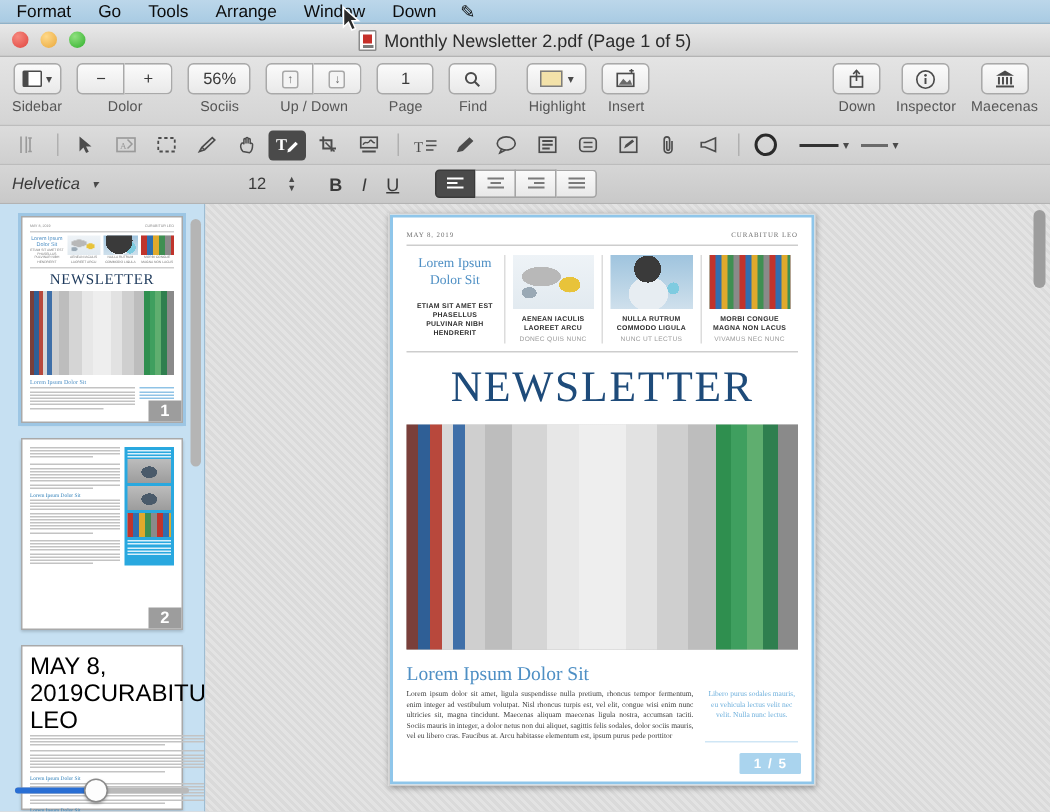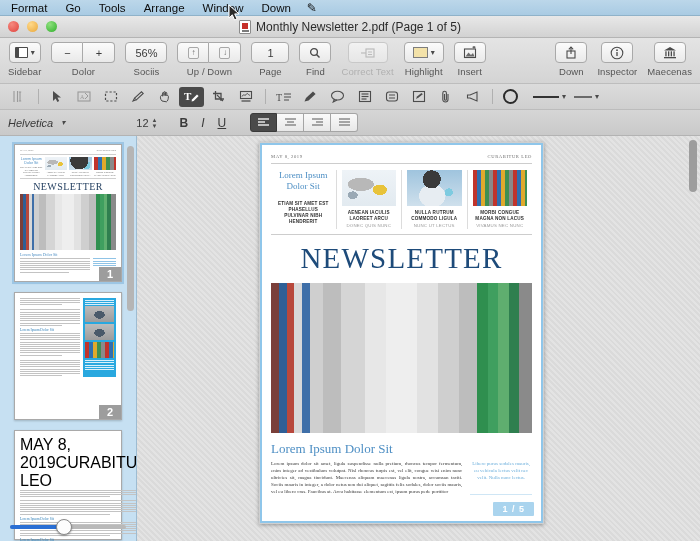--- a/index.html
+++ b/index.html
@@ -107,21 +107,21 @@
   .linepick .ln.thin { width: 18px; height: 2px; background: #6a6a6a; }
 
   
   .fontbar {
     height: 26px; width: 100%;
     background: linear-gradient(#d6d6d6, #c9c9c9);
     border-bottom: 1px solid #b3b3b3;
     display: flex; align-items: center; padding: 0 8px; font-size: 11px; color: #3a3a3a;
   }
   .fontname { display: flex; align-items: center; gap: 5px; font-style: italic; }
-  .fsize { display: flex; align-items: center; gap: 3px; margin-left: 71px; }
+  .fsize { display: flex; align-items: center; gap: 14px; margin-left: 100px; }
   .stepper { display: flex; flex-direction: column; font-size: 6px; line-height: 6px; color: #4a4a4a; }
   .styles { display: flex; align-items: center; gap: 13px; margin-left: 22px; font-size: 12px; }
   .styles .b { font-weight: bold; }
   .styles .i { font-style: italic; }
   .styles .u { text-decoration: underline; }
   .aligns { display: flex; margin-left: 24px; }
   .abtn { width: 27px; height: 19px; border: 1px solid #a5a5a5; background: linear-gradient(#fafafa,#e8e8e8);
           display: flex; align-items: center; justify-content: center; }
   .abtn + .abtn { border-left: none; }
   .aligns .abtn:first-child { border-radius: 3px 0 0 3px; background: #4a4a4a; border-color: #3a3a3a; }
@@ -352,33 +352,20 @@
               <circle cx="5" cy="5" r="3.4" fill="none" stroke="#4a4a4a" stroke-width="1.3"></circle>
               <line x1="7.5" y1="7.5" x2="10.5" y2="10.5" stroke="#4a4a4a" stroke-width="1.4"></line>
             </svg>
           </div>
         </div>
         <div class="tlabel">Find</div>
       </div>
 
       <div class="tsep"></div>
 
-      <div class="tgroup disabled">
-        <div class="tbtns">
-          <div class="tbtn" style="min-width:40px">
-            <svg width="16" height="12" viewBox="0 0 16 12">
-              <line x1="1" y1="6" x2="6" y2="6" stroke="#bcbcbc" stroke-width="1.2"></line>
-              <rect x="6" y="2" width="8" height="8" fill="none" stroke="#bcbcbc" stroke-width="1.2"></rect>
-              <line x1="8" y1="5" x2="12" y2="5" stroke="#bcbcbc" stroke-width="1"></line>
-              <line x1="8" y1="7.5" x2="12" y2="7.5" stroke="#bcbcbc" stroke-width="1"></line>
-            </svg>
-          </div>
-        </div>
-        <div class="tlabel">Correct Text</div>
-      </div>
 
       <div class="tsep"></div>
 
       <div class="tgroup">
         <div class="tbtns">
           <div class="tbtn" style="min-width:40px">
             <span class="swatch"></span>
             <span class="chev">▾</span>
           </div>
         </div>

